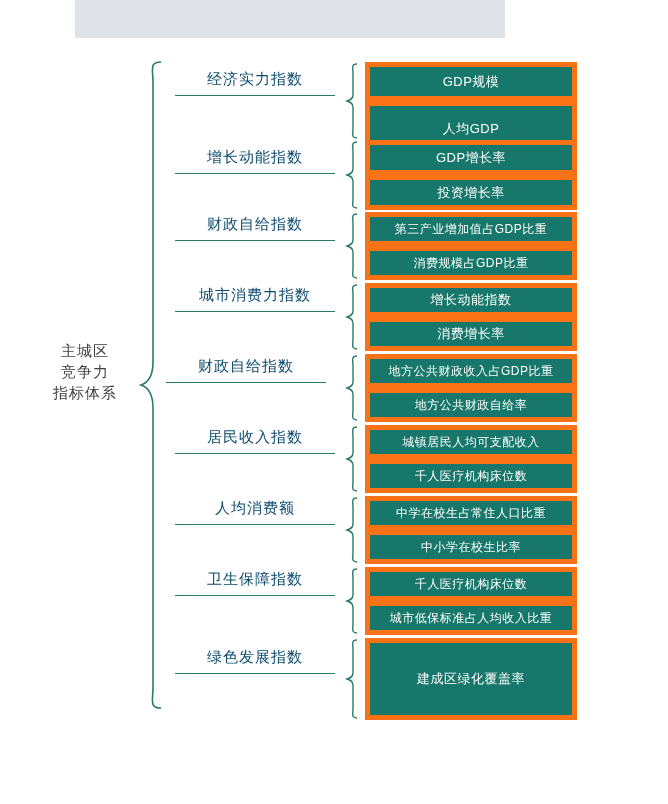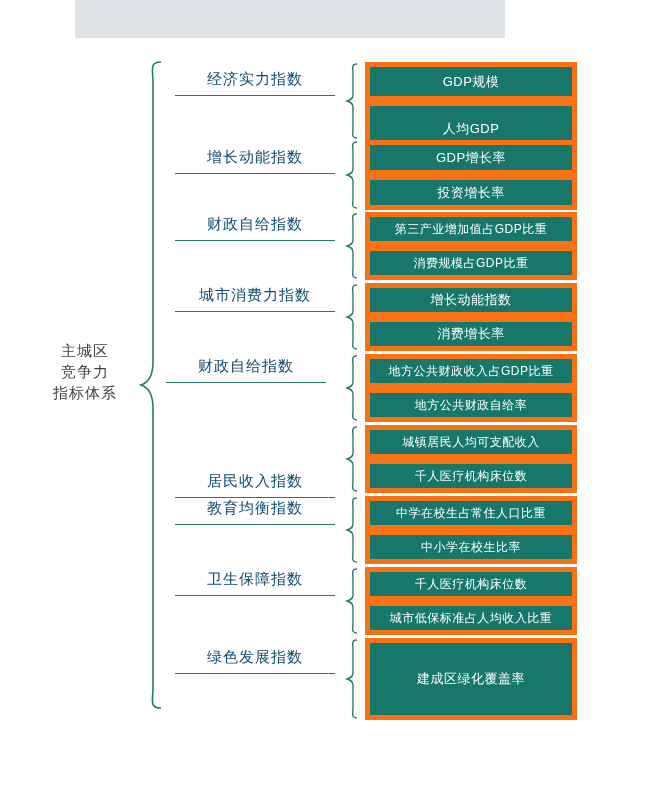--- a/index.html
+++ b/index.html
@@ -173,34 +173,34 @@
     <span class="l1-rule"></span>
   </div>
   <div class="brace-small" style="left:345px; top:354px; height:68px;">
     <svg width="14" height="68" viewBox="0 0 14 68" xmlns="http://www.w3.org/2000/svg">
       <path d="M12 2 C6 2 8 6 8 12 L8 28 C8 32 5 33 2 34 C5 35 8 36 8 40 L8 56 C8 62 6 66 12 66" fill="none" stroke="#2b7a6b" stroke-width="1.4"></path>
     </svg>
   </div>
   <div class="l2 small" style="top:354px; height:34px;">地方公共财政收入占GDP比重</div>
   <div class="l2 small" style="top:388px; height:34px;">地方公共财政自给率</div>
 
-  <div class="l1" style="left:175px; top:428px;margin-top:44px;">
+  <div class="l1" style="left:175px; top:428px;">
     <span class="l1-text">居民收入指数</span>
     <span class="l1-rule"></span>
   </div>
   <div class="brace-small" style="left:345px; top:425px; height:68px;">
     <svg width="14" height="68" viewBox="0 0 14 68" xmlns="http://www.w3.org/2000/svg">
       <path d="M12 2 C6 2 8 6 8 12 L8 28 C8 32 5 33 2 34 C5 35 8 36 8 40 L8 56 C8 62 6 66 12 66" fill="none" stroke="#2b7a6b" stroke-width="1.4"></path>
     </svg>
   </div>
   <div class="l2 small" style="top:425px; height:34px;">城镇居民人均可支配收入</div>
   <div class="l2 small" style="top:459px; height:34px;">千人医疗机构床位数</div>
 
   <div class="l1" style="left:175px; top:499px;">
-    <span class="l1-text">教育均衡指数</span>
+    <span class="l1-text">人均消费额</span>
     <span class="l1-rule"></span>
   </div>
   <div class="brace-small" style="left:345px; top:496px; height:68px;">
     <svg width="14" height="68" viewBox="0 0 14 68" xmlns="http://www.w3.org/2000/svg">
       <path d="M12 2 C6 2 8 6 8 12 L8 28 C8 32 5 33 2 34 C5 35 8 36 8 40 L8 56 C8 62 6 66 12 66" fill="none" stroke="#2b7a6b" stroke-width="1.4"></path>
     </svg>
   </div>
   <div class="l2 small" style="top:496px; height:34px;">中学在校生占常住人口比重</div>
   <div class="l2 small" style="top:530px; height:34px;">中小学在校生比率</div>
 

